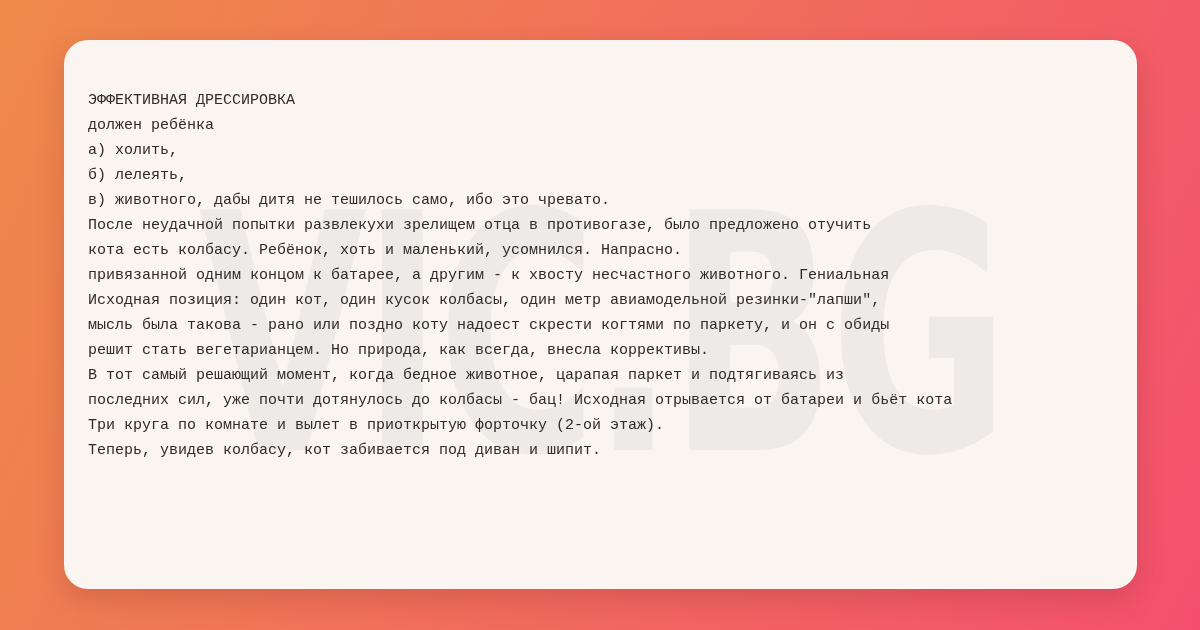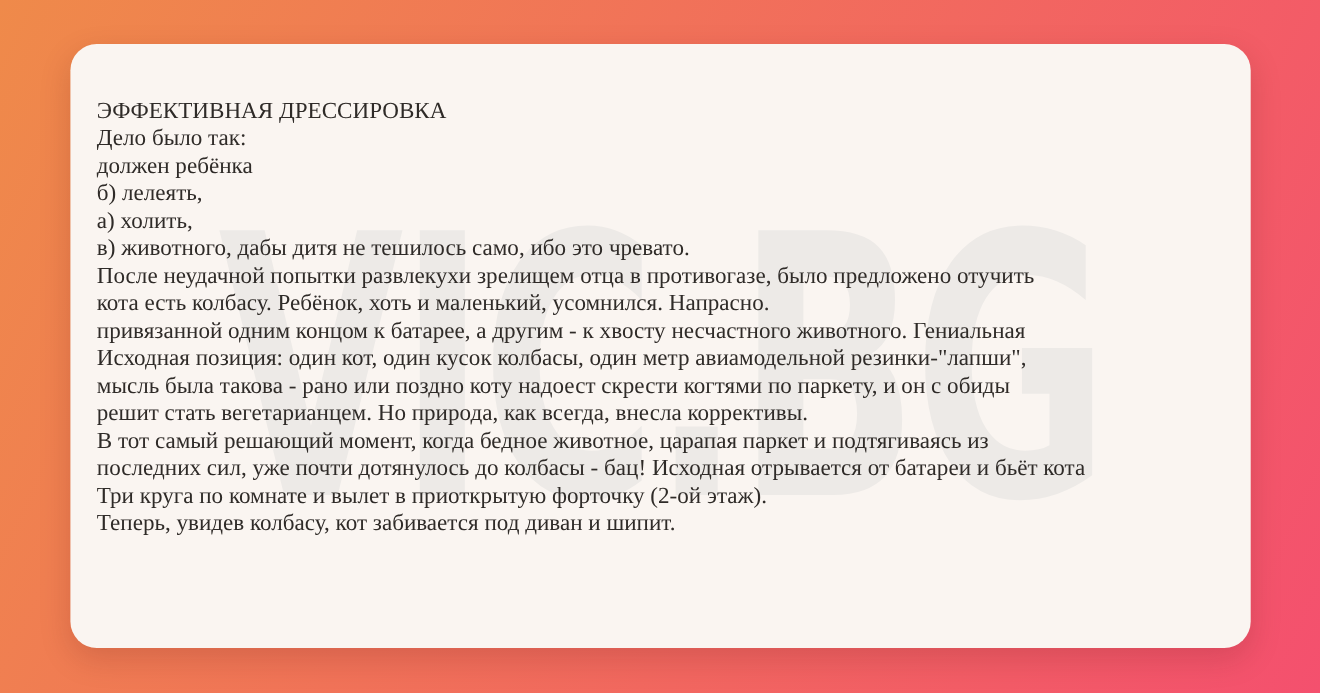--- a/index.html
+++ b/index.html
@@ -39,40 +39,40 @@
     color: var(--watermark-color);
     white-space: nowrap;
     pointer-events: none;
     user-select: none;
   }
   .text-block {
     position: absolute;
     left: 24px;
     top: 48px;
     right: 14px;
-    font-size: 21px;
+    font-size: 15px;
     line-height: 25px;
     color: var(--text-color);
+    font-family: Liberation Mono, monospace;
   }
   .title-line, .text-line {
     white-space: nowrap;
   }
 </style>
 </head>
 <body>
 
 <div class="card">
   <div class="watermark">VIC.BG</div>
   <div class="text-block">
     <div class="title-line">ЭФФЕКТИВНАЯ ДРЕССИРОВКА</div>
     <div>
-        <div class="text-line">Дело было так:</div>
         <div class="text-line">должен ребёнка</div>
+        <div class="text-line">а) холить,</div>
         <div class="text-line">б) лелеять,</div>
-        <div class="text-line">а) холить,</div>
         <div class="text-line">в) животного, дабы дитя не тешилось само, ибо это чревато.</div>
         <div class="text-line">После неудачной попытки развлекухи зрелищем отца в противогазе, было предложено отучить</div>
         <div class="text-line">кота есть колбасу. Ребёнок, хоть и маленький, усомнился. Напрасно.</div>
         <div class="text-line">привязанной одним концом к батарее, а другим - к хвосту несчастного животного. Гениальная</div>
         <div class="text-line">Исходная позиция: один кот, один кусок колбасы, один метр авиамодельной резинки-"лапши",</div>
         <div class="text-line">мысль была такова - рано или поздно коту надоест скрести когтями по паркету, и он с обиды</div>
         <div class="text-line">решит стать вегетарианцем. Но природа, как всегда, внесла коррективы.</div>
         <div class="text-line">В тот самый решающий момент, когда бедное животное, царапая паркет и подтягиваясь из</div>
         <div class="text-line">последних сил, уже почти дотянулось до колбасы - бац! Исходная отрывается от батареи и бьёт кота</div>
         <div class="text-line">Три круга по комнате и вылет в приоткрытую форточку (2-ой этаж).</div>

